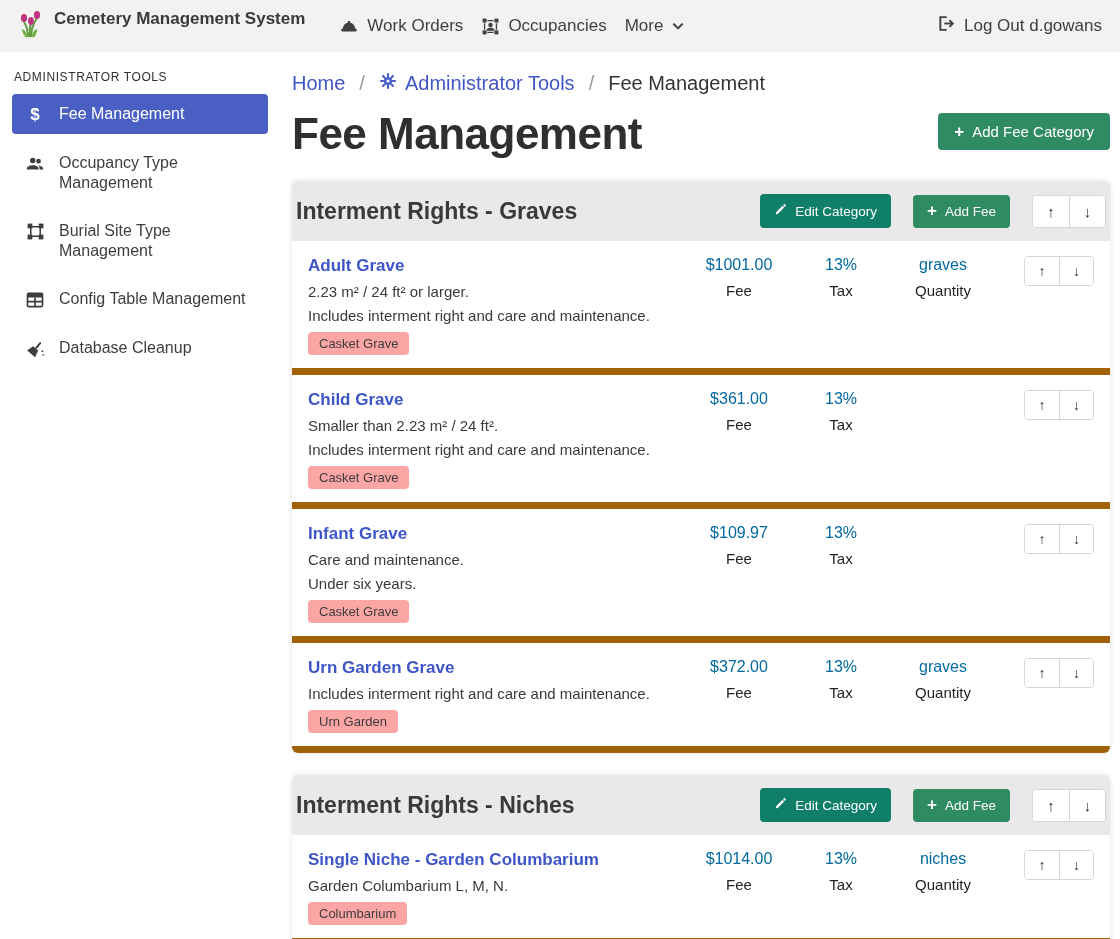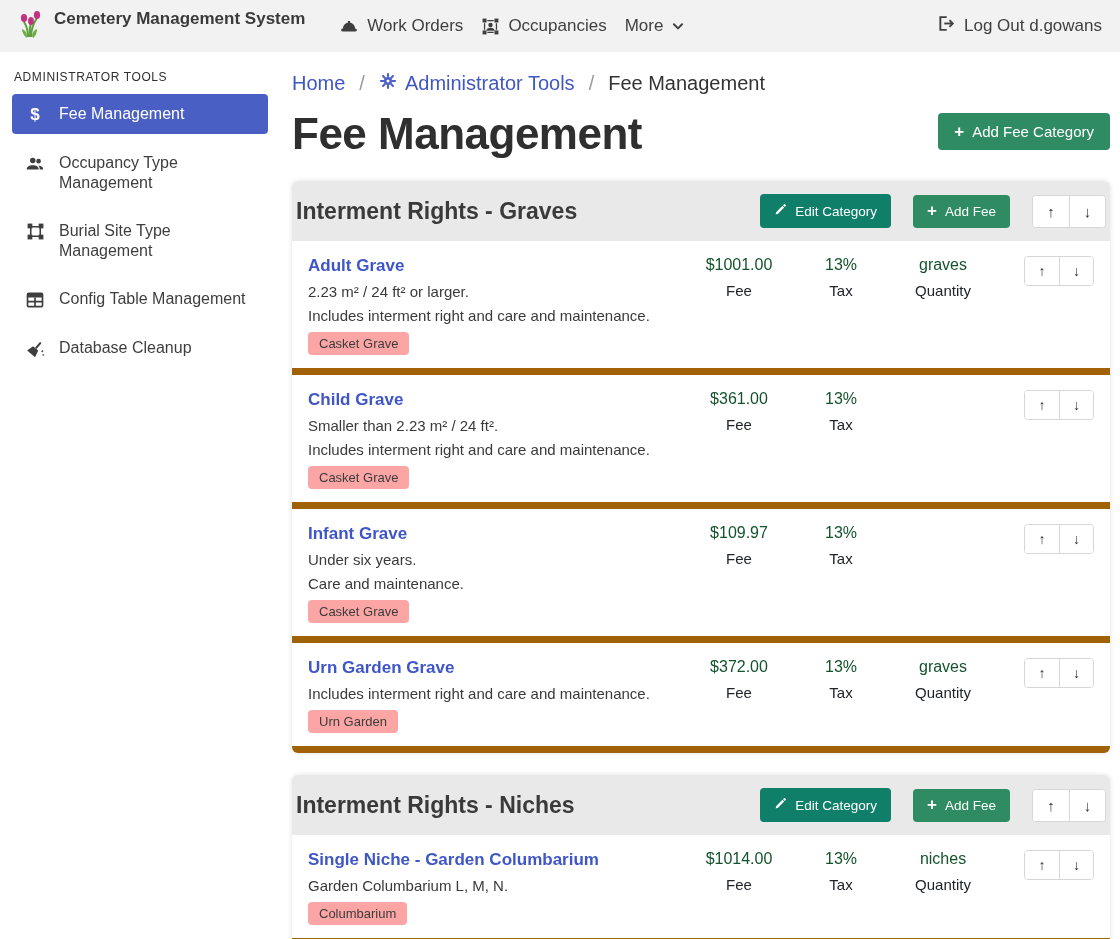--- a/index.html
+++ b/index.html
@@ -67,21 +67,21 @@
     align-items:flex-start; }
   .fee-main { flex:1; min-width:0; }
   .fee-name { font-size:17px; font-weight:700; color:#3f56c8; text-decoration:none;
     cursor:pointer; display:inline-block; }
   .desc { font-size:15px; color:#3a3a3a; margin-top:7px; }
   .tags { margin-top:8px; display:flex; gap:6px; }
   .tag { background:#fca5a5; border-radius:4px; padding:4px 11px; font-size:13px;
     color:#3c3c3c;text-align:right; }
   .col { width:118px; flex:0 0 118px; text-align:center; }
   .col.tax { width:86px; flex:0 0 86px; }
-  .col .val { font-size:16px; color:#14532d; }
+  .col .val { font-size:16px; color:#0369a1; }
   .col .lab { font-size:15px; color:#212529; margin-top:8px; }
   .row-actions { width:92px; flex:0 0 92px; display:flex; justify-content:flex-end; }
 </style>
 </head>
 <body>
 
 <div class="navbar">
   <div class="brand">
     <span>
       <svg width="26" height="30" viewBox="0 0 26 30">
@@ -322,22 +322,22 @@
         <button class="arrow-btn">↑</button>
         <button class="arrow-btn">↓</button>
       </span>
     </div>
   </div>
 
   <div class="fee-row">
     <div class="fee-main">
       <a class="fee-name">Infant Grave</a>
       <div>
+                  <div class="desc">Care and maintenance.</div>
                   <div class="desc">Under six years.</div>
-                  <div class="desc">Care and maintenance.</div>
                 </div>
       <div class="tags">
                   <span class="tag">Casket Grave</span>
                 </div>
     </div>
     <div class="col">
       <div class="val">$109.97</div>
       <div class="lab">Fee</div>
     </div>
     <div class="col tax">

